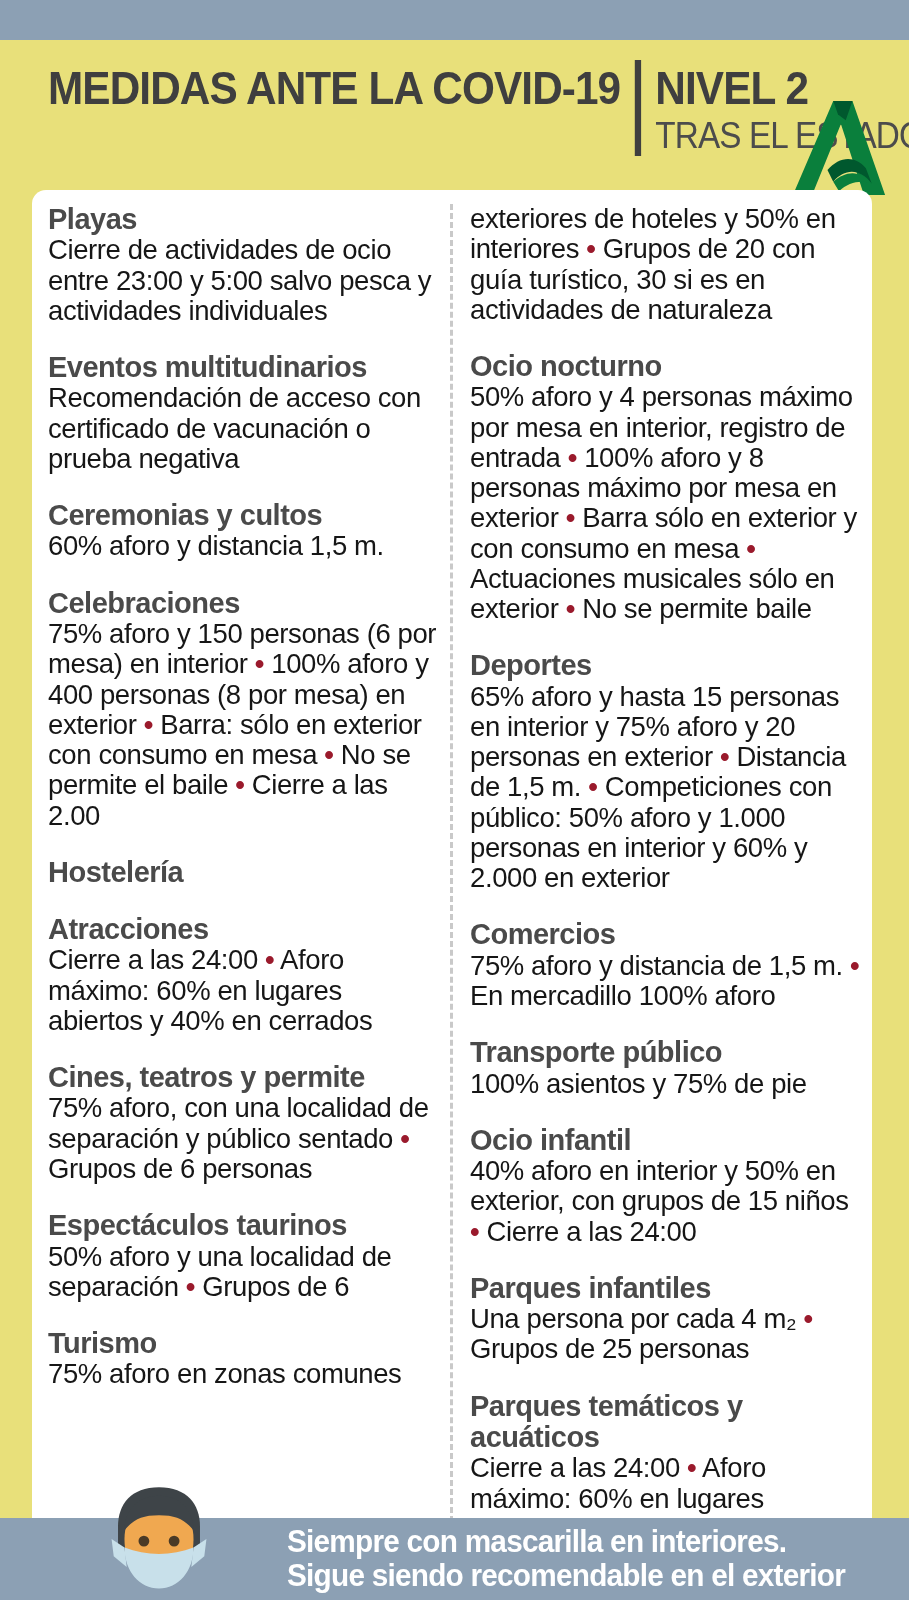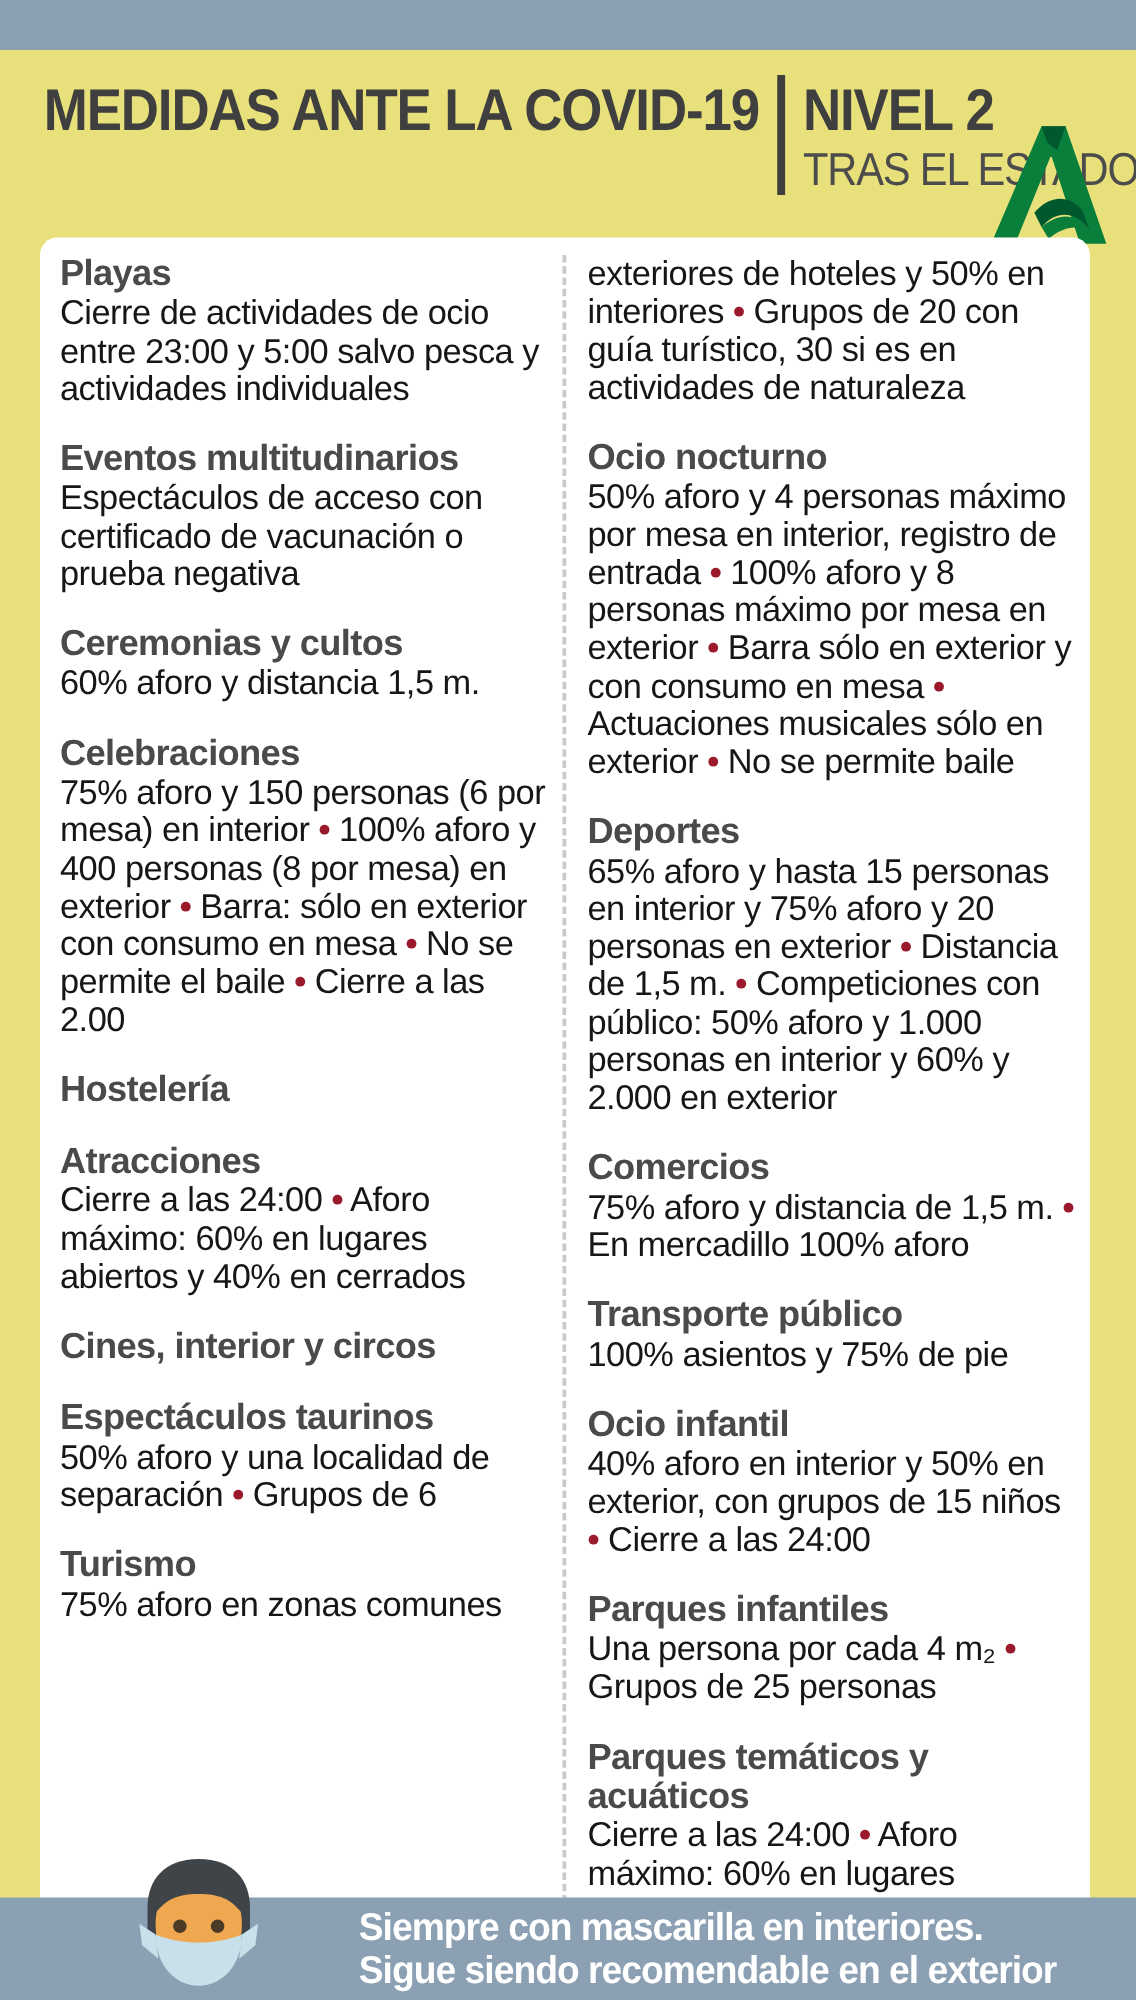--- a/index.html
+++ b/index.html
@@ -14,21 +14,21 @@
     overflow:hidden;
   }
 
   
   .top-bar {
     height:40px; width:100%;
     background: var(--slate, #8ca0b4);
   }
 
   
-  .header { position:relative; height:174px; }
+  .header { position:relative; height:174px;margin-left:13px; }
   .title-row {
     position:absolute; left:35px; top:20px;
     display:flex; align-items:stretch;
     transform: scaleX(0.9); transform-origin:0 50%;
     white-space:nowrap;
   }
   .title-main, .title-level {
     font-size:47px; font-weight:700; letter-spacing:-1px;
     color: var(--ink-head, #3f3f3f); line-height:1.0;
     padding-top:4px;
@@ -110,21 +110,21 @@
 
   <div class="panel">
     <div class="col left">
     <div class="sec">
       <div class="sec-head">Playas</div>
       <div class="sec-body">Cierre de actividades de ocio entre 23:00 y 5:00 salvo pesca y actividades individuales</div>
     </div>
 
     <div class="sec">
       <div class="sec-head">Eventos multitudinarios</div>
-      <div class="sec-body">Espectáculos de acceso con certificado de vacunación o prueba negativa</div>
+      <div class="sec-body">Recomendación de acceso con certificado de vacunación o prueba negativa</div>
     </div>
 
     <div class="sec">
       <div class="sec-head">Ceremonias y cultos</div>
       <div class="sec-body">60% aforo y distancia 1,5 m.</div>
     </div>
 
     <div class="sec">
       <div class="sec-head">Celebraciones</div>
       <div class="sec-body">75% aforo y 150 personas (6 por mesa) en interior <span class="bullet">•</span> 100% aforo y 400 personas (8 por mesa) en exterior <span class="bullet">•</span> Barra: sólo en exterior con consumo en mesa <span class="bullet">•</span> No se permite el baile <span class="bullet">•</span> Cierre a las 2.00</div>
@@ -133,21 +133,22 @@
     <div class="sec">
       <div class="sec-head">Hostelería</div>
     </div>
 
     <div class="sec">
       <div class="sec-head">Atracciones</div>
       <div class="sec-body">Cierre a las 24:00 <span class="bullet">•</span> Aforo máximo: 60% en lugares abiertos y 40% en cerrados</div>
     </div>
 
     <div class="sec">
-      <div class="sec-head">Cines, interior y circos</div>
+      <div class="sec-head">Cines, teatros y permite</div>
+      <div class="sec-body">75% aforo, con una localidad de separación y público sentado <span class="bullet">•</span> Grupos de 6 personas</div>
     </div>
 
     <div class="sec">
       <div class="sec-head">Espectáculos taurinos</div>
       <div class="sec-body">50% aforo y una localidad de separación <span class="bullet">•</span> Grupos de 6</div>
     </div>
 
     <div class="sec">
       <div class="sec-head">Turismo</div>
       <div class="sec-body">75% aforo en zonas comunes</div>

